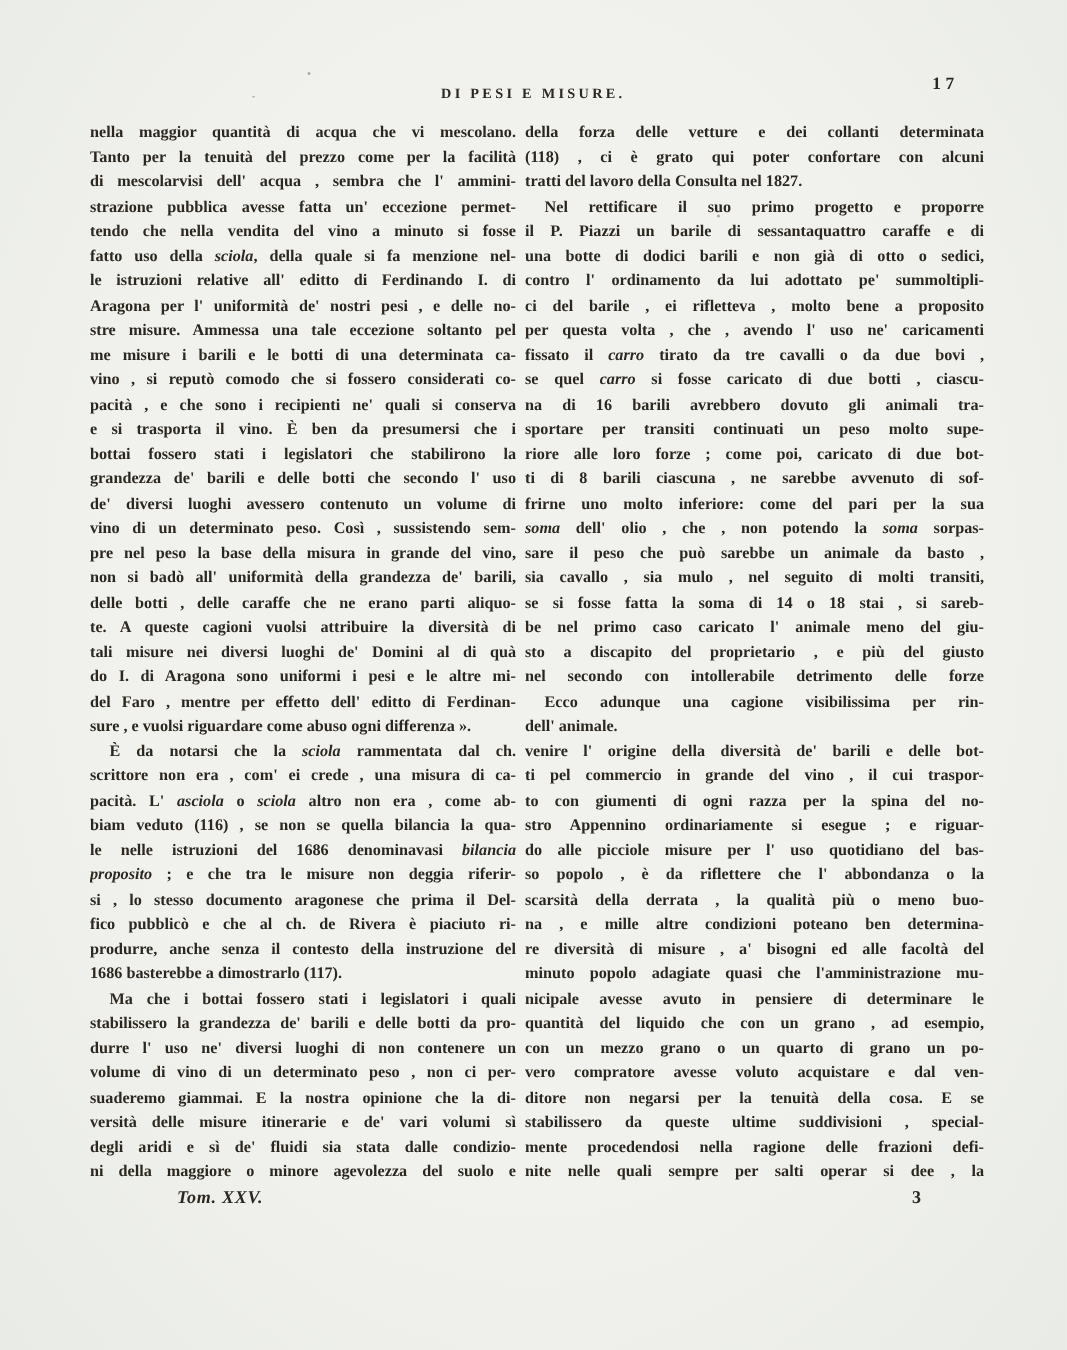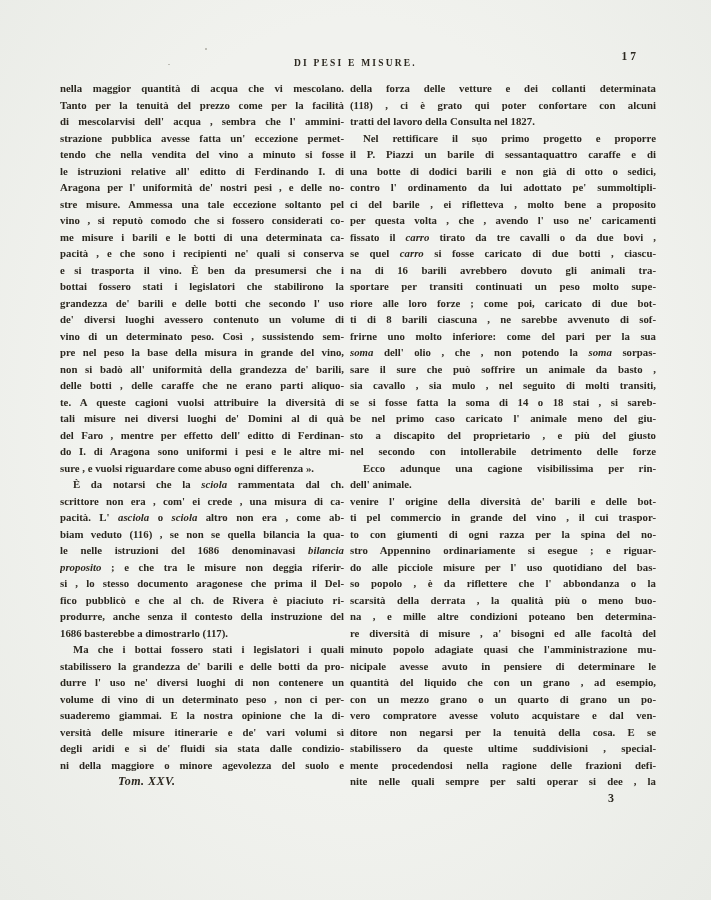--- a/index.html
+++ b/index.html
@@ -53,38 +53,39 @@
   </div>
 
   <div class="columns">
     <div class="col col-left">
       <div>
           <div class="line">nella maggior quantità di acqua che vi mescolano.</div>
           <div class="line">Tanto per la tenuità del prezzo come per la facilità</div>
           <div class="line">di mescolarvisi dell' acqua , sembra che l' ammini-</div>
           <div class="line">strazione pubblica avesse fatta un' eccezione permet-</div>
           <div class="line">tendo che nella vendita del vino a minuto si fosse</div>
+          <div class="line">fatto uso della <i>sciola</i>, della quale si fa menzione nel-</div>
           <div class="line">le istruzioni relative all' editto di Ferdinando I. di</div>
           <div class="line">Aragona per l' uniformità de' nostri pesi , e delle no-</div>
           <div class="line">stre misure. Ammessa una tale eccezione soltanto pel</div>
+          <div class="line">me misure i barili e le botti di una determinata ca-</div>
           <div class="line">vino , si reputò comodo che si fossero considerati co-</div>
-          <div class="line">me misure i barili e le botti di una determinata ca-</div>
           <div class="line">pacità , e che sono i recipienti ne' quali si conserva</div>
           <div class="line">e si trasporta il vino. È ben da presumersi che i</div>
           <div class="line">bottai fossero stati i legislatori che stabilirono la</div>
           <div class="line">grandezza de' barili e delle botti che secondo l' uso</div>
           <div class="line">de' diversi luoghi avessero contenuto un volume di</div>
           <div class="line">vino di un determinato peso. Così , sussistendo sem-</div>
           <div class="line">pre nel peso la base della misura in grande del vino,</div>
           <div class="line">non si badò all' uniformità della grandezza de' barili,</div>
           <div class="line">delle botti , delle caraffe che ne erano parti aliquo-</div>
           <div class="line">te. A queste cagioni vuolsi attribuire la diversità di</div>
           <div class="line">tali misure nei diversi luoghi de' Domini al di quà</div>
+          <div class="line">do I. di Aragona sono uniformi i pesi e le altre mi-</div>
           <div class="line">del Faro , mentre per effetto dell' editto di Ferdinan-</div>
-          <div class="line">do I. di Aragona sono uniformi i pesi e le altre mi-</div>
           <div class="line par-end">sure , e vuolsi riguardare come abuso ogni differenza ».</div>
           <div class="line indent">È da notarsi che la <i>sciola</i> rammentata dal ch.</div>
           <div class="line">scrittore non era , com' ei crede , una misura di ca-</div>
           <div class="line">pacità. L' <i>asciola</i> o <i>sciola</i> altro non era , come ab-</div>
           <div class="line">biam veduto (116) , se non se quella bilancia la qua-</div>
           <div class="line">le nelle istruzioni del 1686 denominavasi <i>bilancia</i></div>
           <div class="line"><i>proposito</i> ; e che tra le misure non deggia riferir-</div>
           <div class="line">si , lo stesso documento aragonese che prima il Del-</div>
           <div class="line">fico pubblicò e che al ch. de Rivera è piaciuto ri-</div>
           <div class="line">produrre, anche senza il contesto della instruzione del</div>
@@ -112,21 +113,21 @@
           <div class="line">ci del barile , ei rifletteva , molto bene a proposito</div>
           <div class="line">per questa volta , che , avendo l' uso ne' caricamenti</div>
           <div class="line">fissato il <i>carro</i> tirato da tre cavalli o da due bovi ,</div>
           <div class="line">se quel <i>carro</i> si fosse caricato di due botti , ciascu-</div>
           <div class="line">na di 16 barili avrebbero dovuto gli animali tra-</div>
           <div class="line">sportare per transiti continuati un peso molto supe-</div>
           <div class="line">riore alle loro forze ; come poi, caricato di due bot-</div>
           <div class="line">ti di 8 barili ciascuna , ne sarebbe avvenuto di sof-</div>
           <div class="line">frirne uno molto inferiore: come del pari per la sua</div>
           <div class="line"><i>soma</i> dell' olio , che , non potendo la <i>soma</i> sorpas-</div>
-          <div class="line">sare il sure che può soffrire un animale da basto ,</div>
+          <div class="line">sare il peso che può sarebbe un animale da basto ,</div>
           <div class="line">sia cavallo , sia mulo , nel seguito di molti transiti,</div>
           <div class="line">se si fosse fatta la soma di 14 o 18 stai , si sareb-</div>
           <div class="line">be nel primo caso caricato l' animale meno del giu-</div>
           <div class="line">sto a discapito del proprietario , e più del giusto</div>
           <div class="line">nel secondo con intollerabile detrimento delle forze</div>
           <div class="line indent">Ecco adunque una cagione visibilissima per rin-</div>
           <div class="line par-end">dell' animale.</div>
           <div class="line">venire l' origine della diversità de' barili e delle bot-</div>
           <div class="line">ti pel commercio in grande del vino , il cui traspor-</div>
           <div class="line">to con giumenti di ogni razza per la spina del no-</div>

